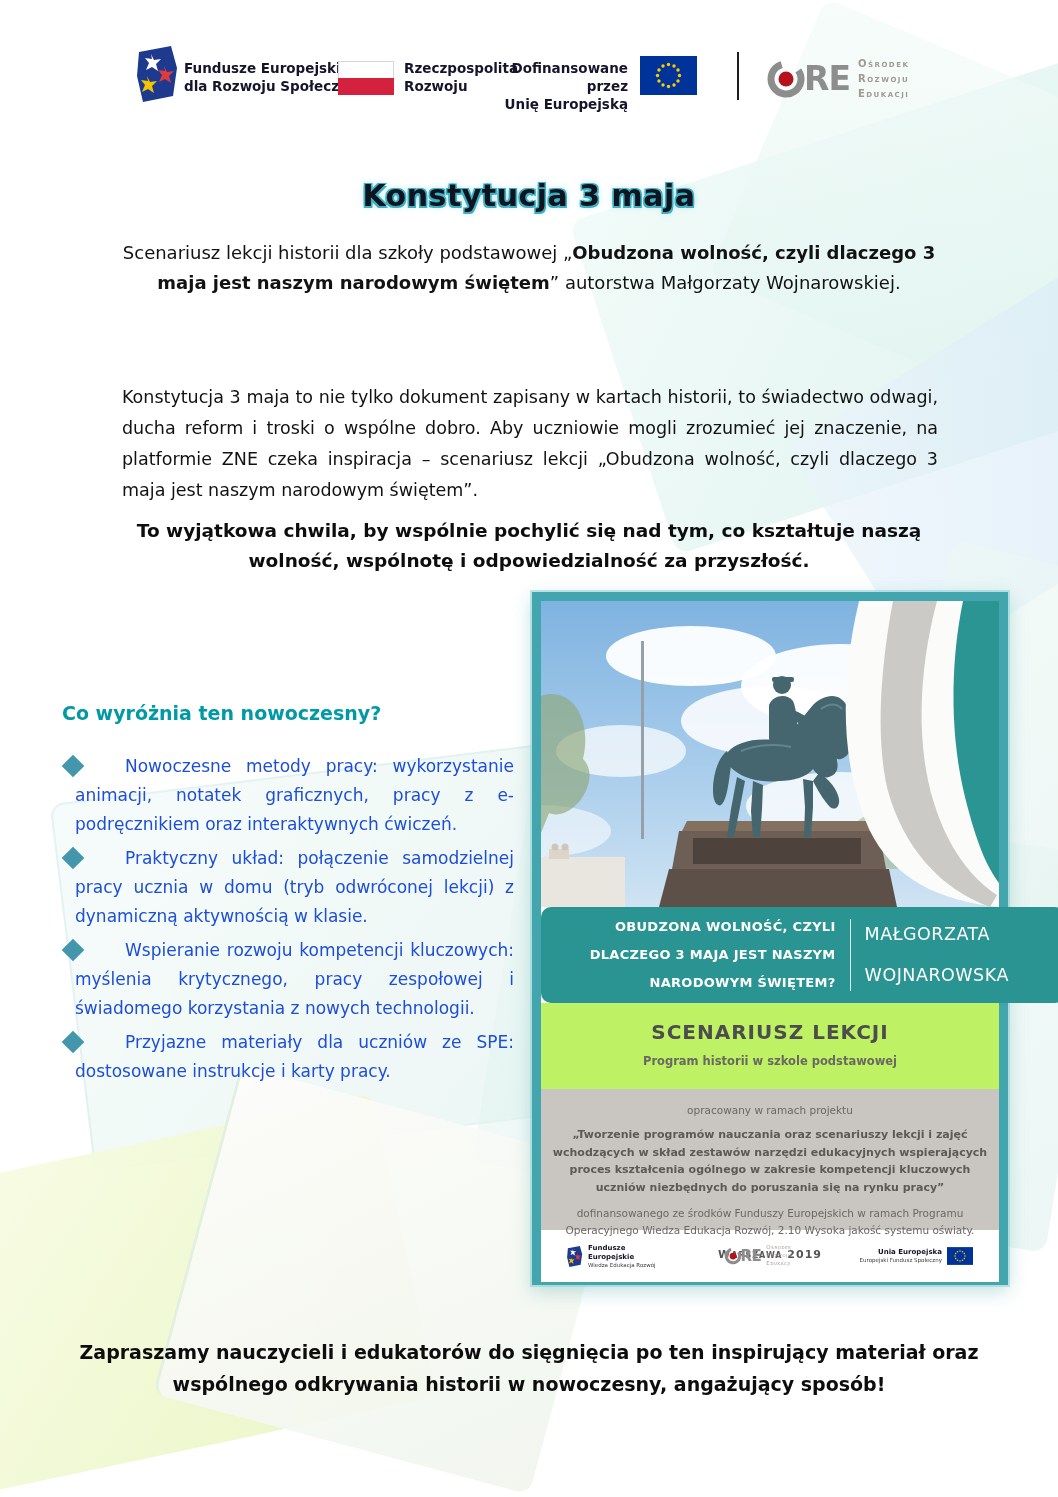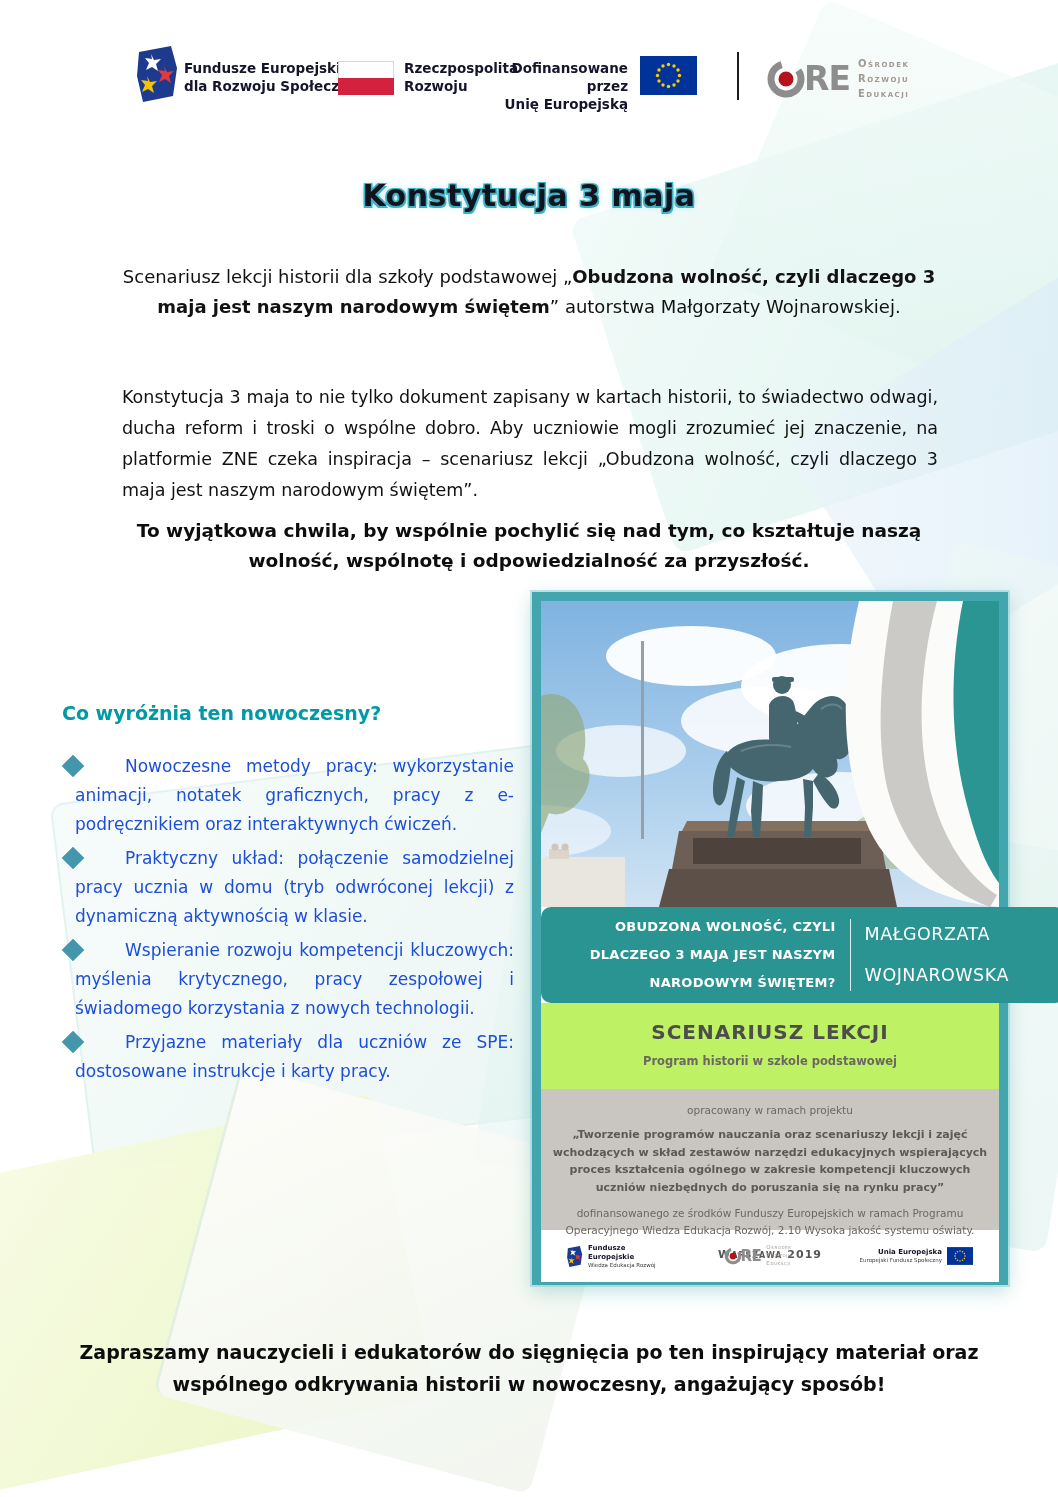--- a/index.html
+++ b/index.html
@@ -41,21 +41,21 @@
   .hdr-divider { position:absolute; left:737px; top:52px; width:2px; height:48px; background:#1c1c1c; }
   .ore { position:absolute; left:766px; top:56px; display:flex; align-items:center; gap:8px; }
   .ore-letters { font-size:33px; font-weight:700; color:#8d8d8d; letter-spacing:-1px; display:flex; align-items:center; }
   .ore-sub { font-size:10px; color:#a09a93; font-variant:small-caps; letter-spacing:1.5px; line-height:1.5; font-weight:600; }
 
   
   .doc-title { position:absolute; left:0; top:178px; width:100%; text-align:center;
     font-size:30px; font-weight:700; color:#10141f; letter-spacing:.5px;
     text-shadow:-1.5px -1.5px 0 #3fb0c2, 1.5px -1.5px 0 #3fb0c2, -1.5px 1.5px 0 #3fb0c2, 1.5px 1.5px 0 #3fb0c2, 0 0 7px #8fd6e2; }
   .subtitle { position:absolute; left:118px; top:238px; width:822px; text-align:center;
-    font-size:18px; line-height:30px; color:#121212;margin-top:24px; }
+    font-size:18px; line-height:30px; color:#121212; }
   .subtitle b { font-weight:700; }
   .para { position:absolute; left:122px; top:382px; width:816px; text-align:justify;
     font-size:17.5px; line-height:31px; color:#121212; }
   .statement { position:absolute; left:106px; top:516px; width:846px; text-align:center;
     font-size:18.5px; line-height:30px; font-weight:700; color:#0d0d0d; }
 
   .features-heading { position:absolute; left:62px; top:702px; font-size:19px; font-weight:700; color:#0099a6; }
   .features { position:absolute; left:62px; top:752px; width:452px; font-size:17px; line-height:29px; color:#1d4ed8; }
   .bullet { position:relative; padding-left:13px; text-indent:50px; text-align:justify; margin-bottom:5px; }
   .diamond { position:absolute; left:3px; top:6px; width:16px; height:16px; background:#4396ab; transform:rotate(45deg); text-indent:0; }

